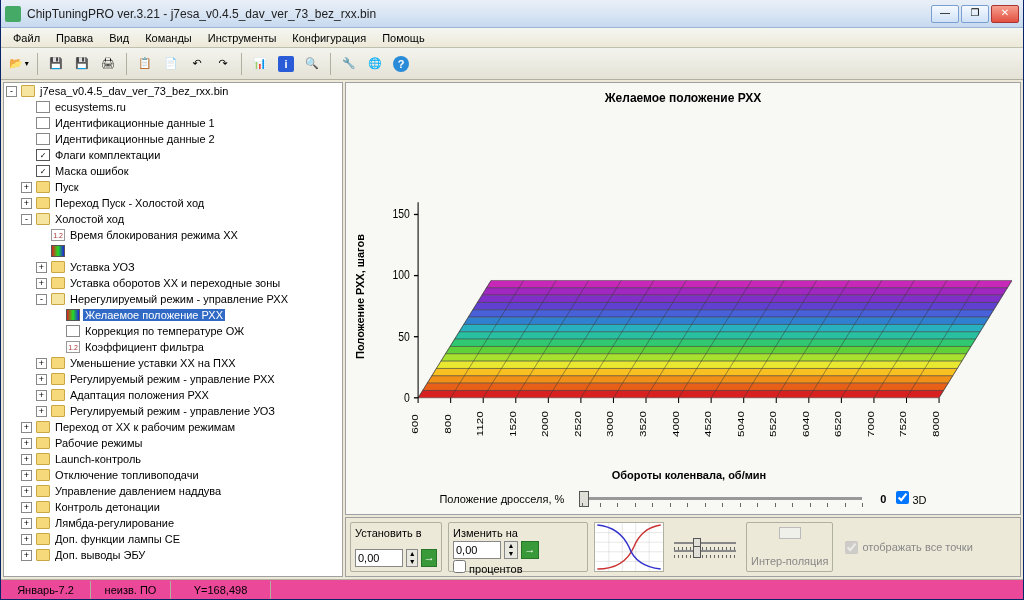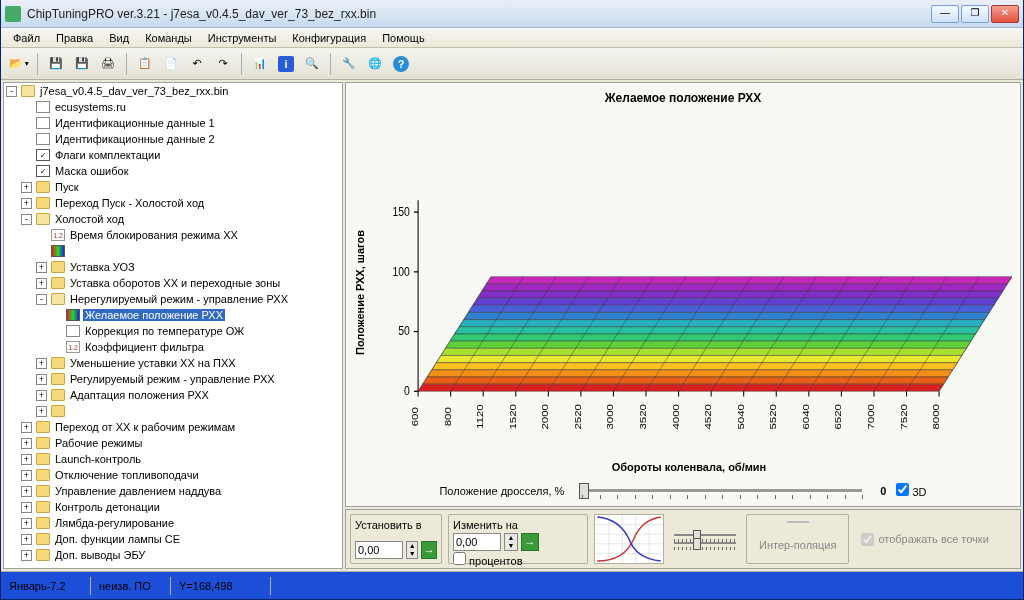--- a/index.html
+++ b/index.html
@@ -57,25 +57,25 @@
 .bp-row { display: flex; align-items: center; gap: 3px; }
 .num-input { width: 48px; height: 18px; border: 1px solid #888; font-size: 11px; padding: 1px 2px; }
 .spin { width: 14px; height: 18px; border: 1px solid #888; background: #e8e8e0; font-size: 7px; display: flex; flex-direction: column; }
 .spin span { flex: 1; text-align: center; line-height: 7px; }
 .go-btn { width: 18px; height: 18px; background: #3a9a3a; color: #fff; border: 1px solid #277527; text-align: center; font-size: 11px; line-height: 14px; }
 .mini-chart { width: 70px; border: 1px solid #b0b0a0; background: #fff; }
 .mini-sliders { width: 70px; display: flex; flex-direction: column; gap: 6px; justify-content: center; padding: 4px; }
 .mini-slider { height: 2px; background: #888; position: relative; }
 .mini-slider::after { content: ''; position: absolute; top: -4px; left: 30%; width: 6px; height: 10px; background: #e0e0d8; border: 1px solid #555; }
 .mini-slider::before { content: ''; position: absolute; top: 5px; left: 0; right: 0; height: 3px; background: repeating-linear-gradient(90deg,#666,#666 1px,transparent 1px,transparent 4px); }
-.interp-btn { display: flex; align-items: center; gap: 16px; padding: 12px; color: #888; justify-content: flex-end; }
+.interp-btn { display: flex; align-items: center; gap: 16px; padding: 4px; color: #888; }
 .interp-icon { width: 22px; height: 22px; border: 1px solid #bbb; background: #f0f0eb; }
 .allpts { display: flex; align-items: center; color: #888; padding: 0 6px; }
 .allpts input { margin-right: 4px; }
-.statusbar { height: 28px; background: #1d4ed8; border-top: 1px solid #b0b0a0; display: flex; align-items: center; font-size: 11px; }
+.statusbar { height: 20px; background: #ec4899; border-top: 1px solid #b0b0a0; display: flex; align-items: center; font-size: 11px; text-align: center; }
 .status-cell { border-right: 1px solid #b0b0a0; padding: 0 8px; height: 18px; line-height: 18px; }
 </style>
 </head>
 <body>
 
 <div class="window">
   <div class="titlebar">
     <div class="titlebar-icon"></div>
     <div class="titlebar-text">ChipTuningPRO ver.3.21 - j7esa_v0.4.5_dav_ver_73_bez_rxx.bin</div>
     <div class="win-btns">
@@ -259,20 +259,21 @@
           <span class="tree-spacer"></span>
           <span class="tree-exp">+</span>
           <span class="tree-icon folder"></span>
           <span class="tree-label">Адаптация положения  РХХ</span>
         </div>
         <div class="tree-node">
           <span class="tree-spacer"></span>
           <span class="tree-spacer"></span>
           <span class="tree-exp">+</span>
           <span class="tree-icon folder"></span>
+          <span class="tree-label">Регулируемый режим - управление УОЗ</span>
         </div>
         <div class="tree-node">
           <span class="tree-spacer"></span>
           <span class="tree-exp">+</span>
           <span class="tree-icon folder"></span>
           <span class="tree-label">Переход от ХХ к рабочим режимам</span>
         </div>
         <div class="tree-node">
           <span class="tree-spacer"></span>
           <span class="tree-exp">+</span>

